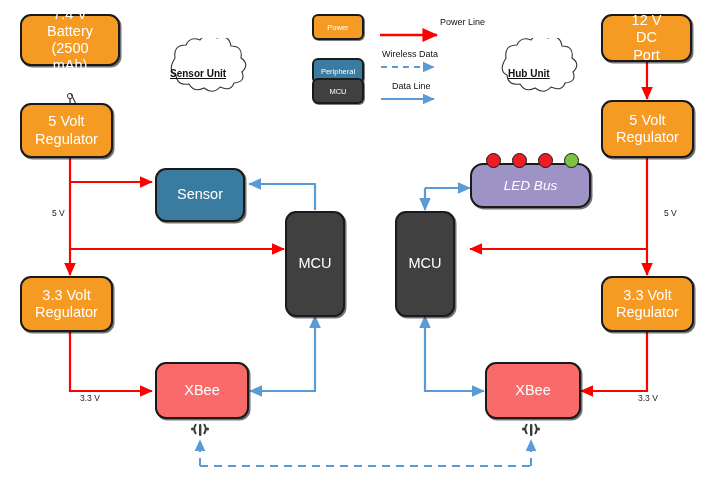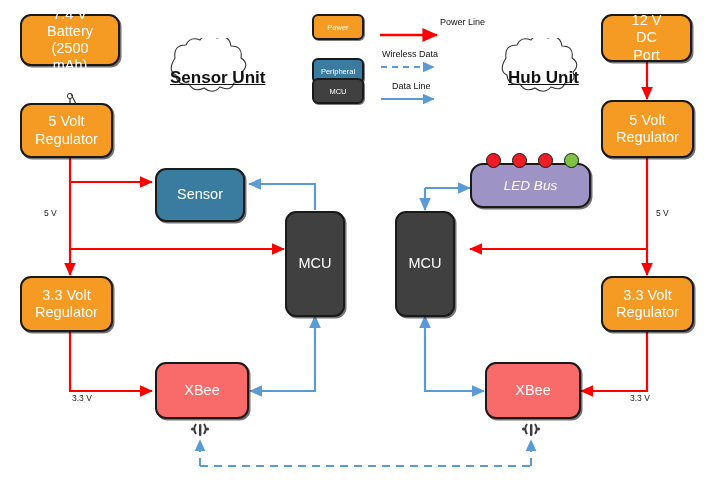--- a/index.html
+++ b/index.html
@@ -16,24 +16,24 @@
   .node span{display:block;padding:0 19px;}
   .pwr{background:#F59A23;}
   .peri{background:#3A7CA0;margin-top:12px;}
   .mcu{background:#404040;}
   .xbee{background:#F96A6A;}
   .ledbus{background:#9D93C4;border-radius:13px;}
   .f15{font-size:14.5px;}
   .f14{font-size:13.5px;}
 
   .vlabel{position:absolute;z-index:4;font-size:8.5px;color:#1a1a1a;
-          font-family:"Liberation Sans","DejaVu Sans",sans-serif;white-space:nowrap;}
+          font-family:"Liberation Sans","DejaVu Sans",sans-serif;white-space:nowrap;margin-left:8px;}
 
   .cloud{position:absolute;z-index:3;}
-  .cloudtxt{position:absolute;z-index:4;font-size:17px;font-weight:bold;color:#111;
+  .cloudtxt{position:absolute;z-index:4;font-size:10px;font-weight:bold;color:#111;
             text-decoration:underline;white-space:nowrap;}
 
   .legbox{position:absolute;z-index:3;border:2px solid #1a1a1a;border-radius:6px;
           display:flex;align-items:center;justify-content:center;color:#fff;
           font-size:7.5px;box-shadow:1px 1px 0 rgba(0,0,0,.5);}
   .legtxt{position:absolute;z-index:4;font-size:9px;color:#111;white-space:nowrap;}
 
   .led{position:absolute;z-index:4;width:15px;height:15px;border-radius:50%;
        border:1.5px solid #1a1a1a;box-sizing:border-box;}
   .led-red{background:#EE1C24;}

